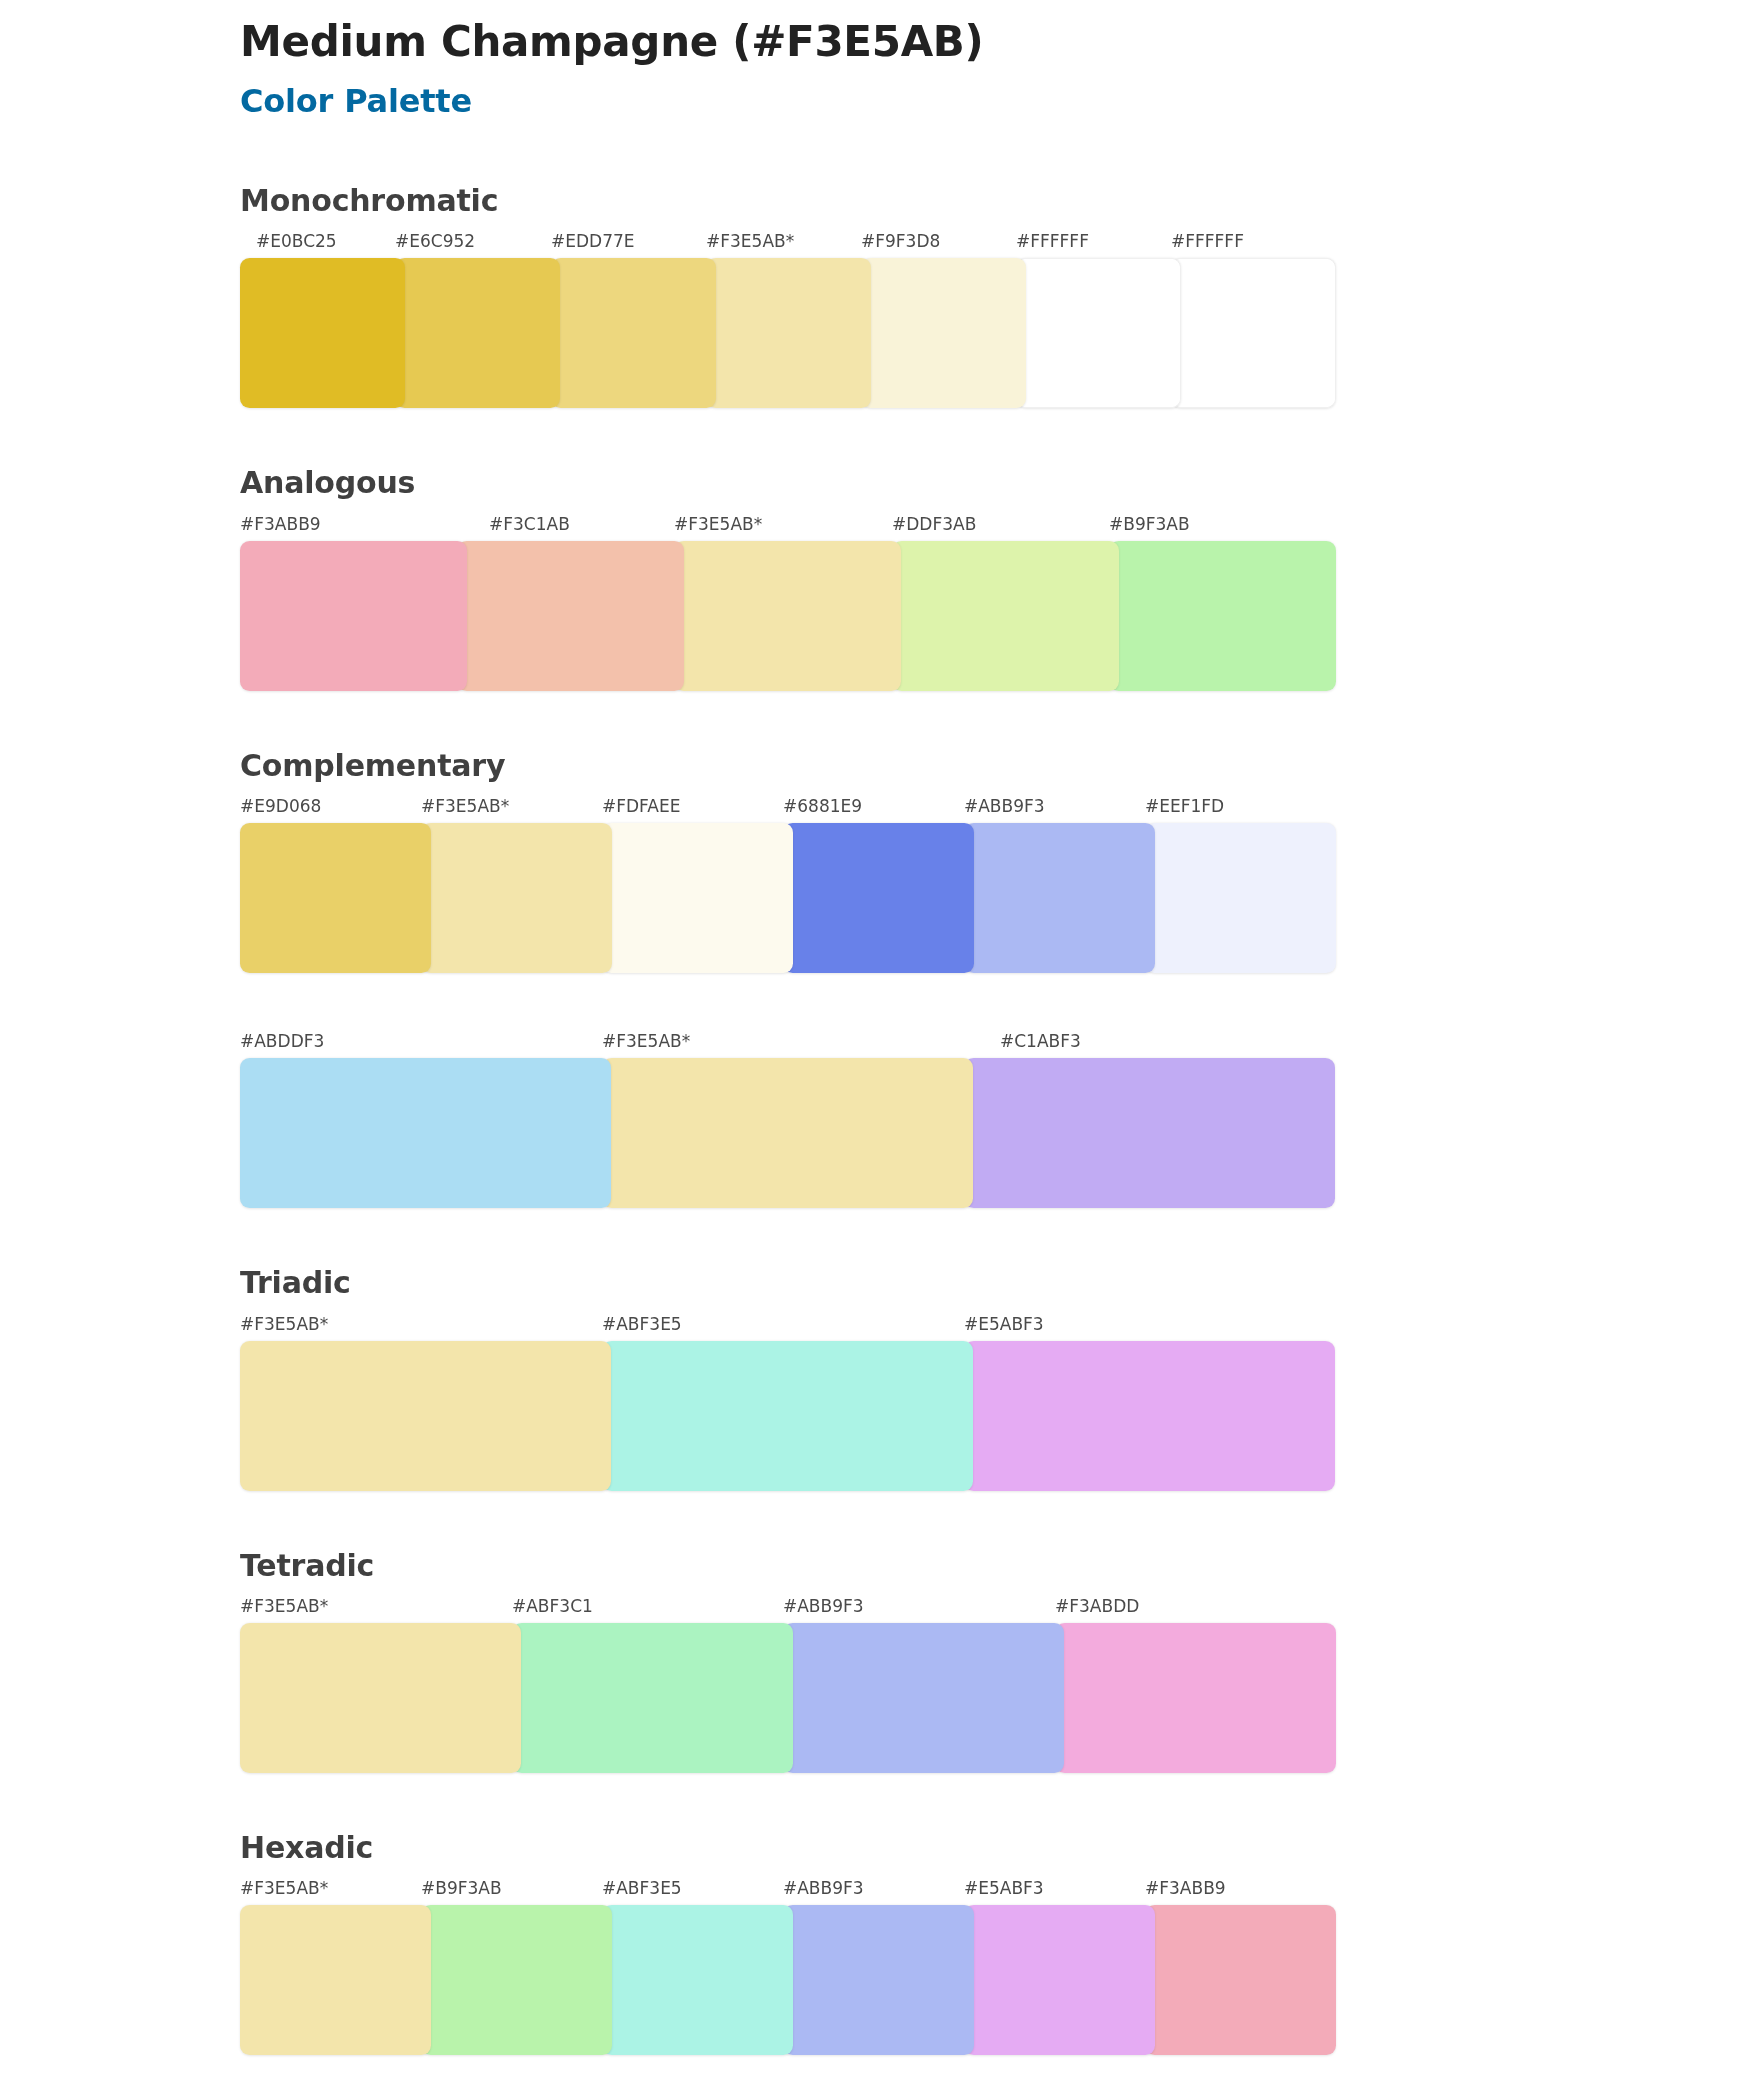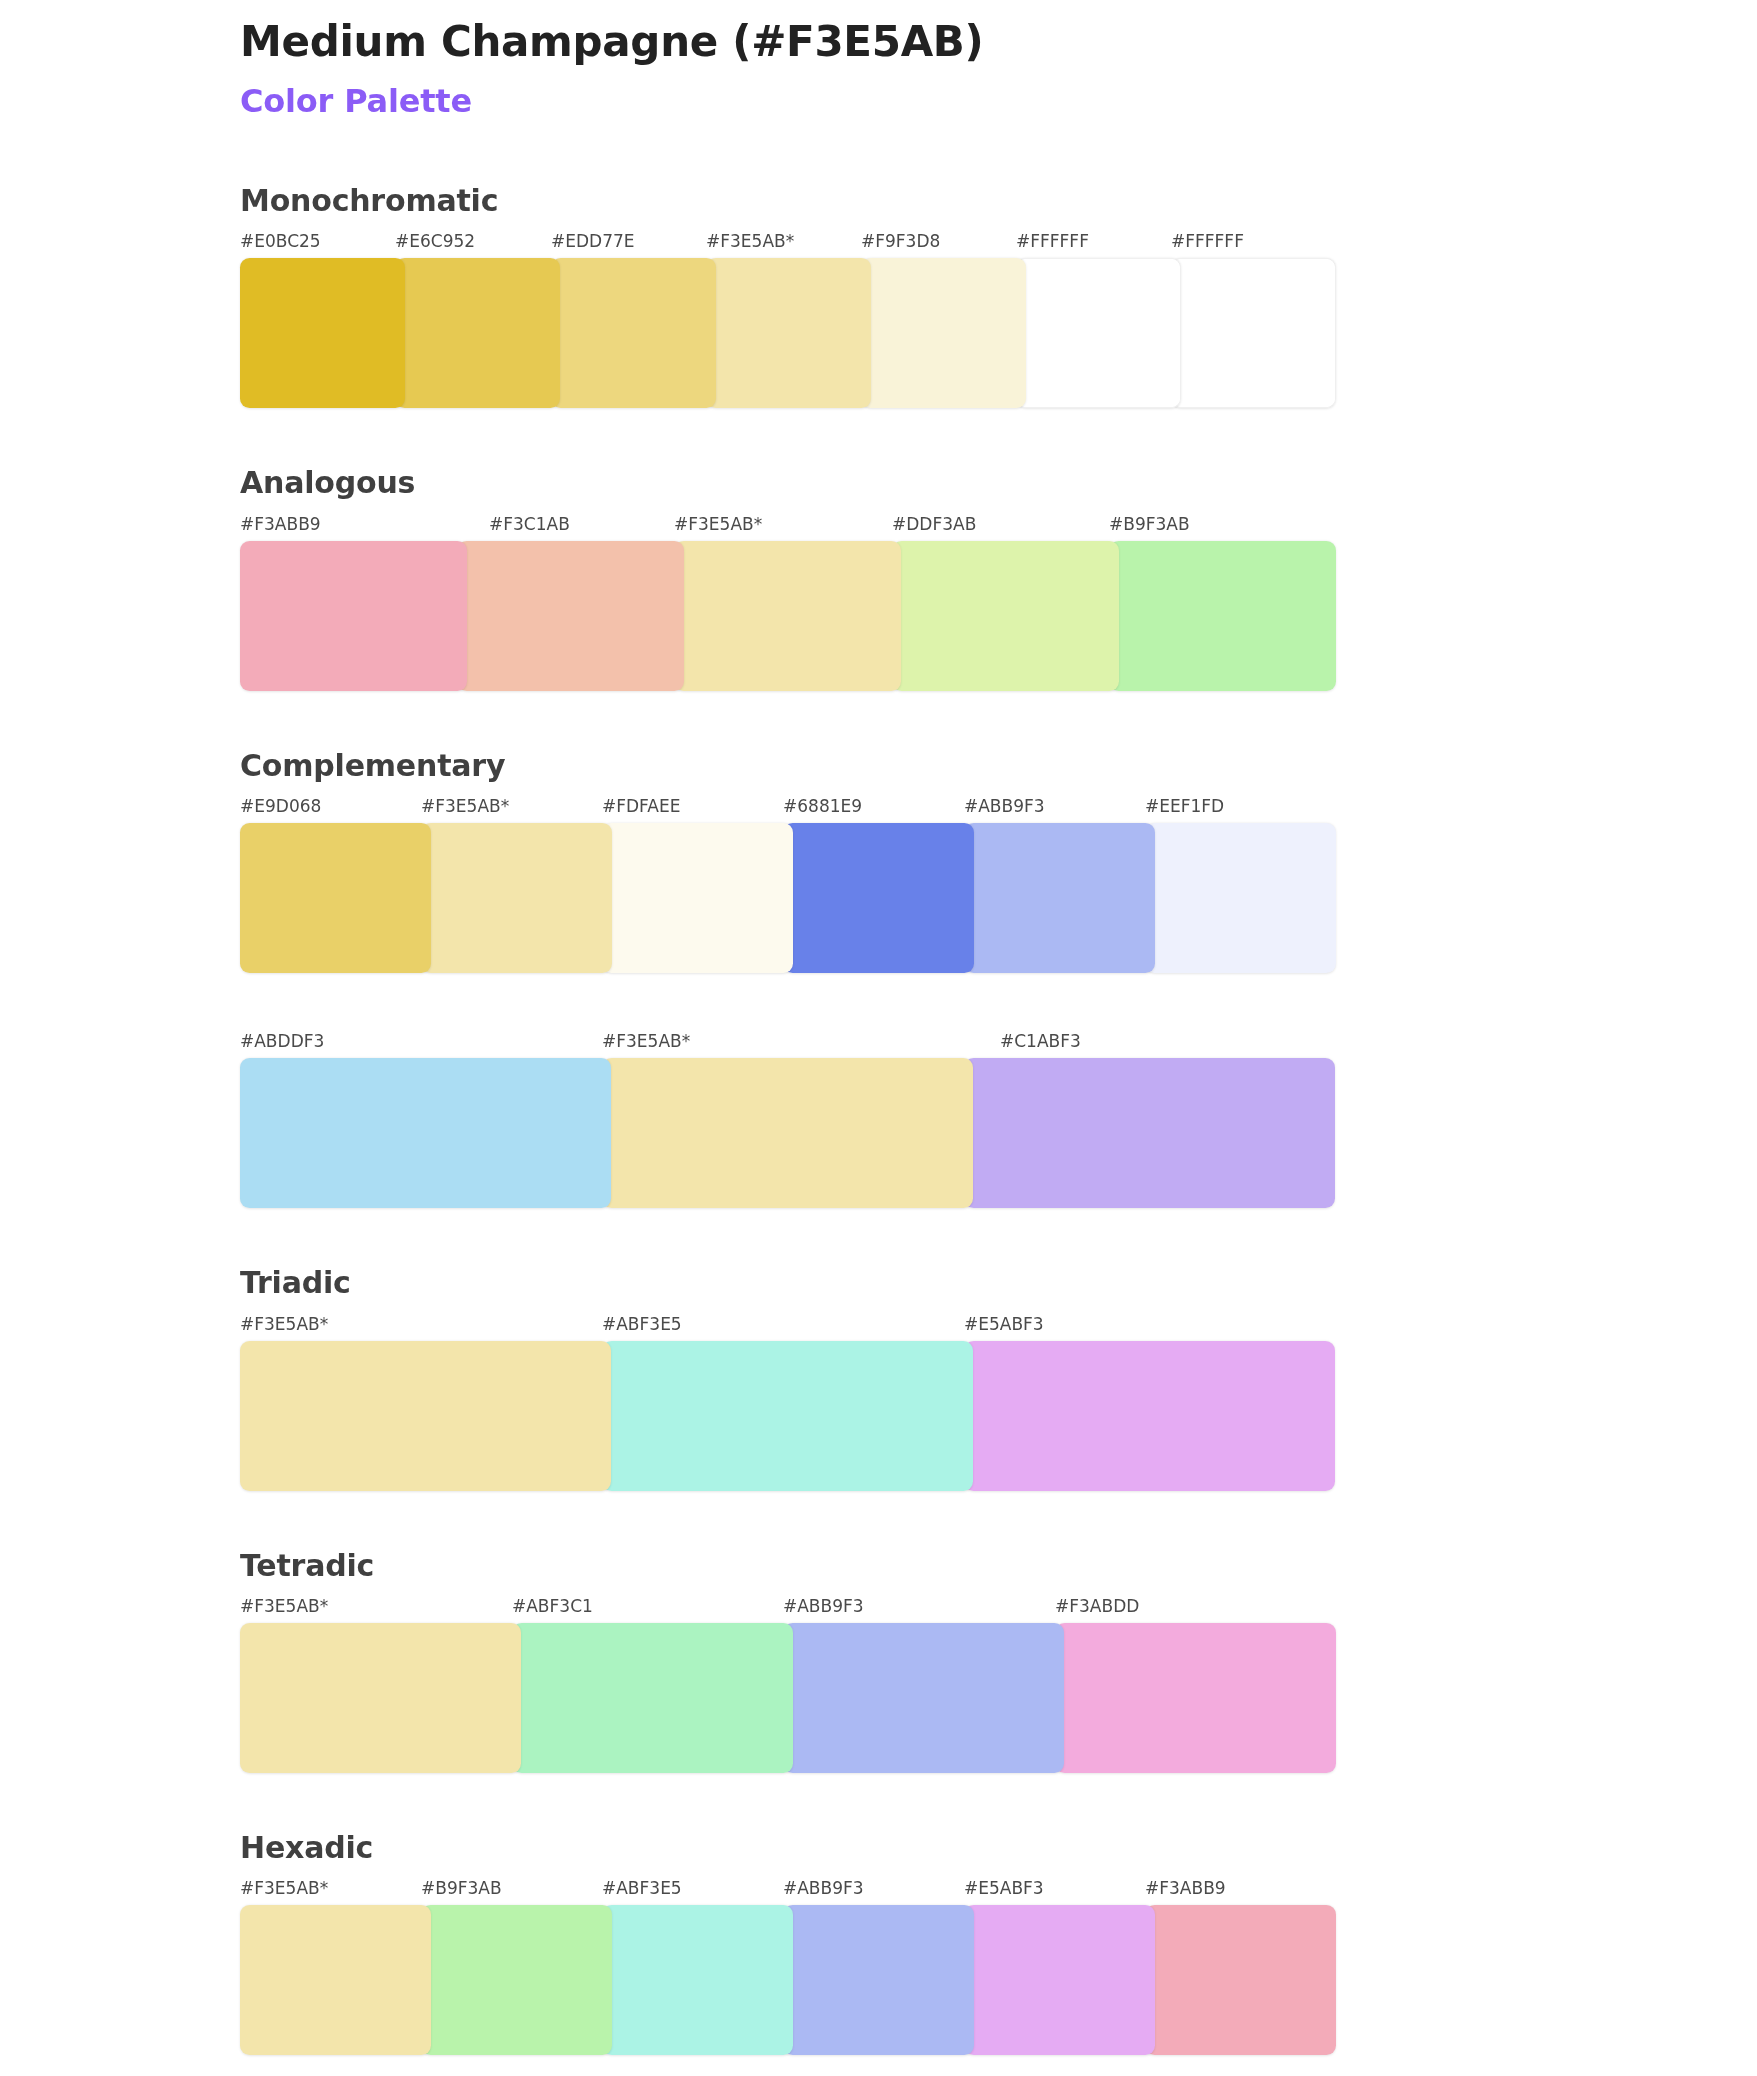--- a/index.html
+++ b/index.html
@@ -33,21 +33,21 @@
     font-weight: 700;
     color: #222222;
     letter-spacing: -0.3px;
     line-height: 1.12;
     margin: 0;
     font-family: "DejaVu Sans", "Liberation Sans", sans-serif;
   }
   .page-subtitle {
     font-size: 32px;
     font-weight: 700;
-    color: #8b5cf6;
+    color: #0369a1;
     letter-spacing: -0.2px;
     line-height: 1.2;
     margin: 17.6px 0 0 0;
   }
 
   
   .sections {
     position: absolute;
     left: 240px;
     top: 184px;
@@ -124,21 +124,21 @@
   <div class="header">
     <h1 class="page-title">Medium Champagne (#F3E5AB)</h1>
     <h2 class="page-subtitle">Color Palette</h2>
   </div>
 
   <div class="sections" id="sections-root">
       <div class="section">
         <div class="section-title">Monochromatic</div>
         <div class="swatch-row">
           <div class="labels">
-            <span class="hex-label" style="left: 0px;">#E0BC25</span>
+            <span class="hex-label" style="left: 16px;">#E0BC25</span>
             <span class="hex-label" style="left: 155px;">#E6C952</span>
             <span class="hex-label" style="left: 311px;">#EDD77E</span>
             <span class="hex-label" style="left: 466px;">#F3E5AB*</span>
             <span class="hex-label" style="left: 621px;">#F9F3D8</span>
             <span class="hex-label" style="left: 776px;">#FFFFFF</span>
             <span class="hex-label" style="left: 931px;">#FFFFFF</span>
           </div>
           <div class="swatches">
             <div class="swatch" title="#E0BC25" style="left: 0px; width: 165px; background: rgb(224, 188, 37); z-index: 100;"></div>
             <div class="swatch" title="#E6C952" style="left: 155px; width: 165px; background: rgb(230, 201, 82); z-index: 99;"></div>

